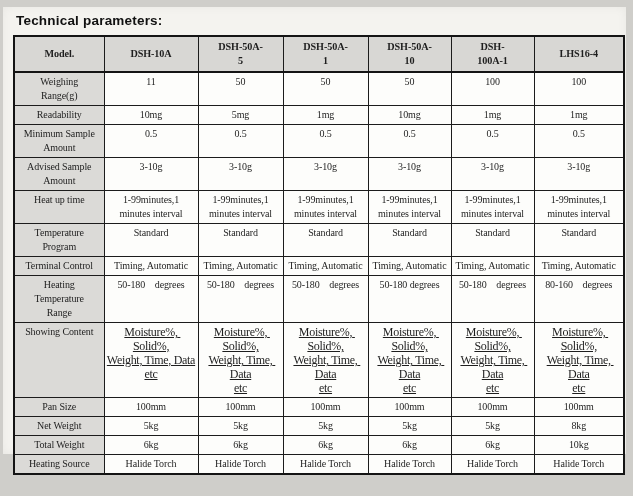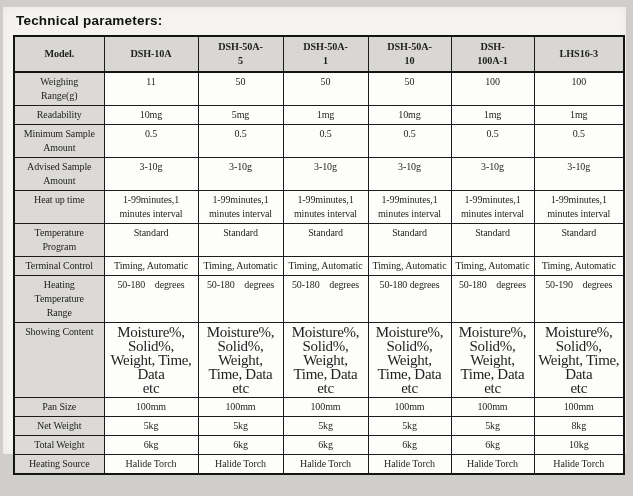--- a/index.html
+++ b/index.html
@@ -54,22 +54,23 @@
     vertical-align: middle;
     height: 18px;
     padding: 3px 18px;
     border-bottom: 2px solid #141414;
     font-size: 10.2px;
   }
   td.lbl {
     background: #dbdad7;
   }
   td.dense {
-    font-size: 15px;
+    font-size: 12px;
     letter-spacing: -0.3px;
+    text-decoration: underline;
   }
 </style>
 </head>
 <body>
 
 <div class="page">
   <div class="title">Technical parameters:</div>
 
   <table class="params">
     <colgroup>
@@ -82,21 +83,21 @@
       <col style="width:90px">
     </colgroup>
     <thead>
       <tr>
           <th>Model.</th>
           <th>DSH-10A</th>
           <th>DSH-50A-5</th>
           <th>DSH-50A-1</th>
           <th>DSH-50A-10</th>
           <th>DSH-100A-1</th>
-          <th>LHS16-3</th>
+          <th>LHS16-4</th>
         </tr>
     </thead>
     <tbody>
         <tr>
           <td class="lbl">Weighing
 Range(g)</td>
           <td>11</td>
           <td>50</td>
           <td>50</td>
           <td>50</td>
@@ -168,21 +169,21 @@
         </tr>
         <tr>
           <td class="lbl">Heating
 Temperature
 Range</td>
           <td>50-180    degrees</td>
           <td>50-180    degrees</td>
           <td>50-180    degrees</td>
           <td>50-180 degrees</td>
           <td>50-180    degrees</td>
-          <td>50-190    degrees</td>
+          <td>80-160    degrees</td>
         </tr>
         <tr>
           <td class="lbl">Showing Content</td>
           <td class="dense">Moisture%, Solid%,
 Weight, Time, Data
 etc</td>
           <td class="dense">Moisture%, Solid%,
 Weight, Time, Data
 etc</td>
           <td class="dense">Moisture%, Solid%,

